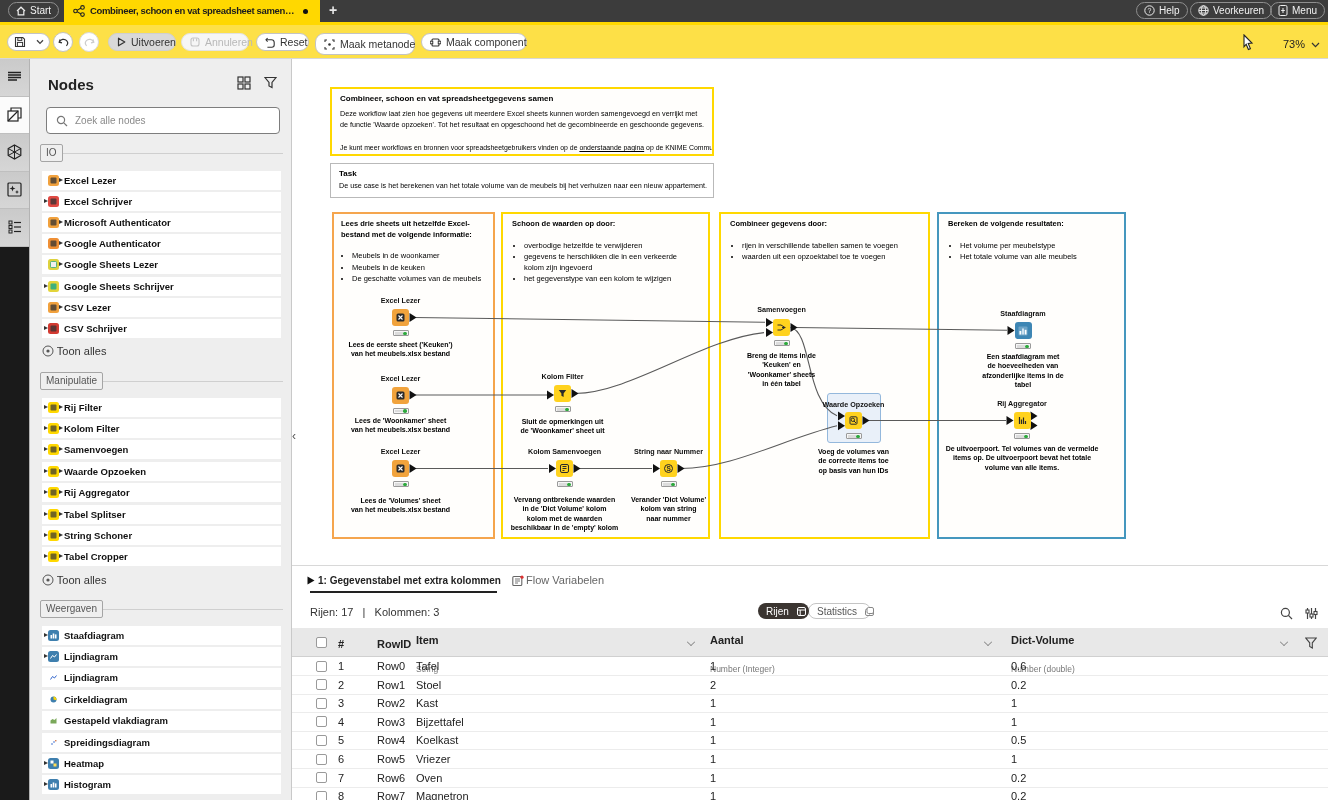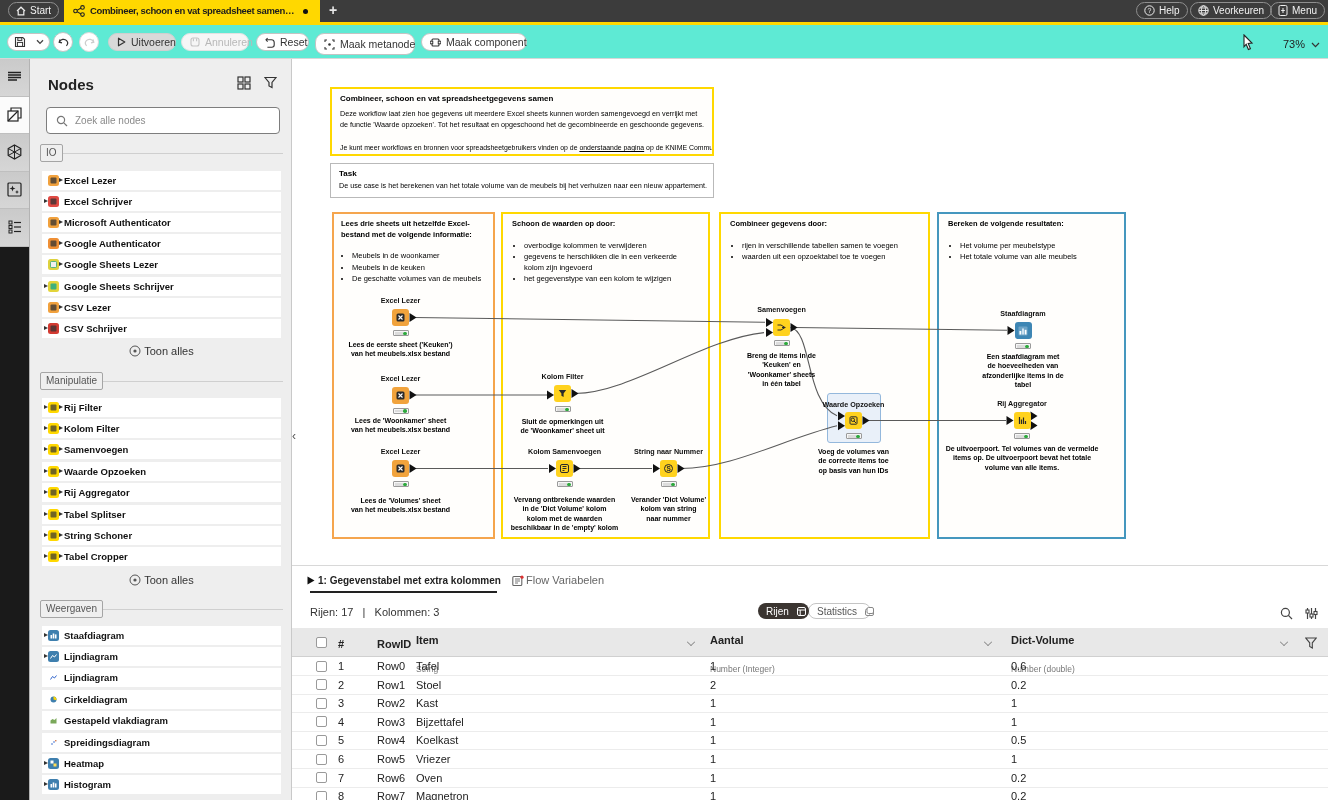--- a/index.html
+++ b/index.html
@@ -13,21 +13,21 @@
   color:#f2f2f2; font-size:10px; display:flex; align-items:center; gap:4px; padding:0 7px;
   white-space:nowrap; }
 #tab { position:absolute; left:64px; top:0; width:256px; height:22px; background:#ffd800;
   color:#1c1c1c; font-size:9.5px; font-weight:bold; letter-spacing:-0.1px; line-height:22px; }
 #tab .ttxt { position:absolute; left:26px; top:0; }
 #tabdot { position:absolute; right:12px; top:8.5px; width:5px; height:5px; border-radius:50%; background:#111; }
 #plus { position:absolute; left:329px; top:2px; color:#e8e8e8; font-size:14px; font-weight:bold; }
 #yellowline { position:absolute; left:0; top:22px; width:1328px; height:3px; background:#ffd800; }
 
 
-#toolbar { position:absolute; left:0; top:25px; width:1328px; height:34px; background:#5eead4;
+#toolbar { position:absolute; left:0; top:25px; width:1328px; height:34px; background:#fde047;
   border-bottom:1px solid #d7d7d7; }
 .pill { position:absolute; top:8px; height:18px; border:1px solid #c3c3c3; border-radius:9px;
   background:#fff; color:#333; font-size:10.5px; display:flex; align-items:center; gap:5px;
   padding:0 9px; white-space:nowrap; }
 .circ { position:absolute; top:7px; width:20px; height:20px; border:1px solid #c3c3c3;
   border-radius:50%; background:#fff; display:flex; align-items:center; justify-content:center; }
 #zoomtxt { position:absolute; left:1283px; top:13px; font-size:11px; color:#222; }
 
 
 #strip { position:absolute; left:0; top:59px; width:30px; height:741px; background:#d3d3d3; }
@@ -49,21 +49,21 @@
 .secline { position:absolute; height:1px; background:#cfcfcf; left:10px; width:243px; }
 .nrow { position:absolute; left:12px; width:239px; height:19px; background:#fff;
   font-size:9.5px; font-weight:bold; color:#111; line-height:19px; padding-left:22px;
   white-space:nowrap; }
 .nico { position:absolute; left:6px; top:4px; width:11px; height:11px; border-radius:2.5px; }
 .pR:after { content:""; position:absolute; right:-4px; top:3.2px; border-left:4px solid #333;
   border-top:2.6px solid transparent; border-bottom:2.6px solid transparent; }
 .pL:before { content:""; position:absolute; left:-4px; top:3.2px; border-left:4px solid #333;
   border-top:2.6px solid transparent; border-bottom:2.6px solid transparent; }
 .gly { position:absolute; left:2px; top:2px; width:7px; height:7px; }
-.toon { position:absolute; width:239px; left:12px; text-align:center; font-size:11px; color:#333; }
+.toon { position:absolute; width:239px; left:12px; text-align:left; font-size:11px; color:#333; }
 
 
 #canvas { position:absolute; left:292px; top:59px; width:1036px; height:506px; background:#fff; }
 .ann { position:absolute; background:#fffefc; font-size:7.5px; color:#000; line-height:12px; }
 .ann .t { font-weight:bold; font-size:8px; }
 .ann ul { margin:9px 0 0 14px; }
 .ann li { margin-bottom:1px; }
 #collapser { position:absolute; left:0px; top:370px; color:#555; font-size:12px; }
 .nname { position:absolute; font-size:7.2px; font-weight:bold; color:#111; text-align:center;
   width:130px; transform:translateX(-50%); white-space:nowrap; }
@@ -418,21 +418,21 @@
   <span style="font-weight:bold;">Lees drie sheets uit hetzelfde Excel-bestand met de volgende informatie:</span>
   <ul style="margin:11px 0 0 11px; white-space:nowrap;">
         <li>Meubels in de woonkamer</li>
         <li>Meubels in de keuken</li>
         <li>De geschatte volumes van de meubels</li>
       </ul>
 </div>
   <div class="ann" style="left:209px; top:153px; width:209px; height:327px; border:2px solid #ffd800; padding:5px 9px; font-size:7.5px; line-height:10.5px;">
   <span style="font-weight:bold;">Schoon de waarden op door:</span>
   <ul style="margin:11px 0 0 12px;">
-        <li>overbodige kolommen te verwijderen</li>
+        <li>overbodige hetzelfde te verwijderen</li>
         <li>gegevens te herschikken die in een verkeerde kolom zijn ingevoerd</li>
         <li>het gegevenstype van een kolom te wijzigen</li>
       </ul>
 </div>
   <div class="ann" style="left:427px; top:153px; width:211px; height:327px; border:2px solid #ffd800; padding:5px 9px; font-size:7.5px; line-height:10.5px;">
   <span style="font-weight:bold;">Combineer gegevens door:</span>
   <ul style="margin:11px 0 0 12px; white-space:nowrap;">
         <li>rijen in verschillende tabellen samen te voegen</li>
         <li>waarden uit een opzoektabel toe te voegen</li>
       </ul>

